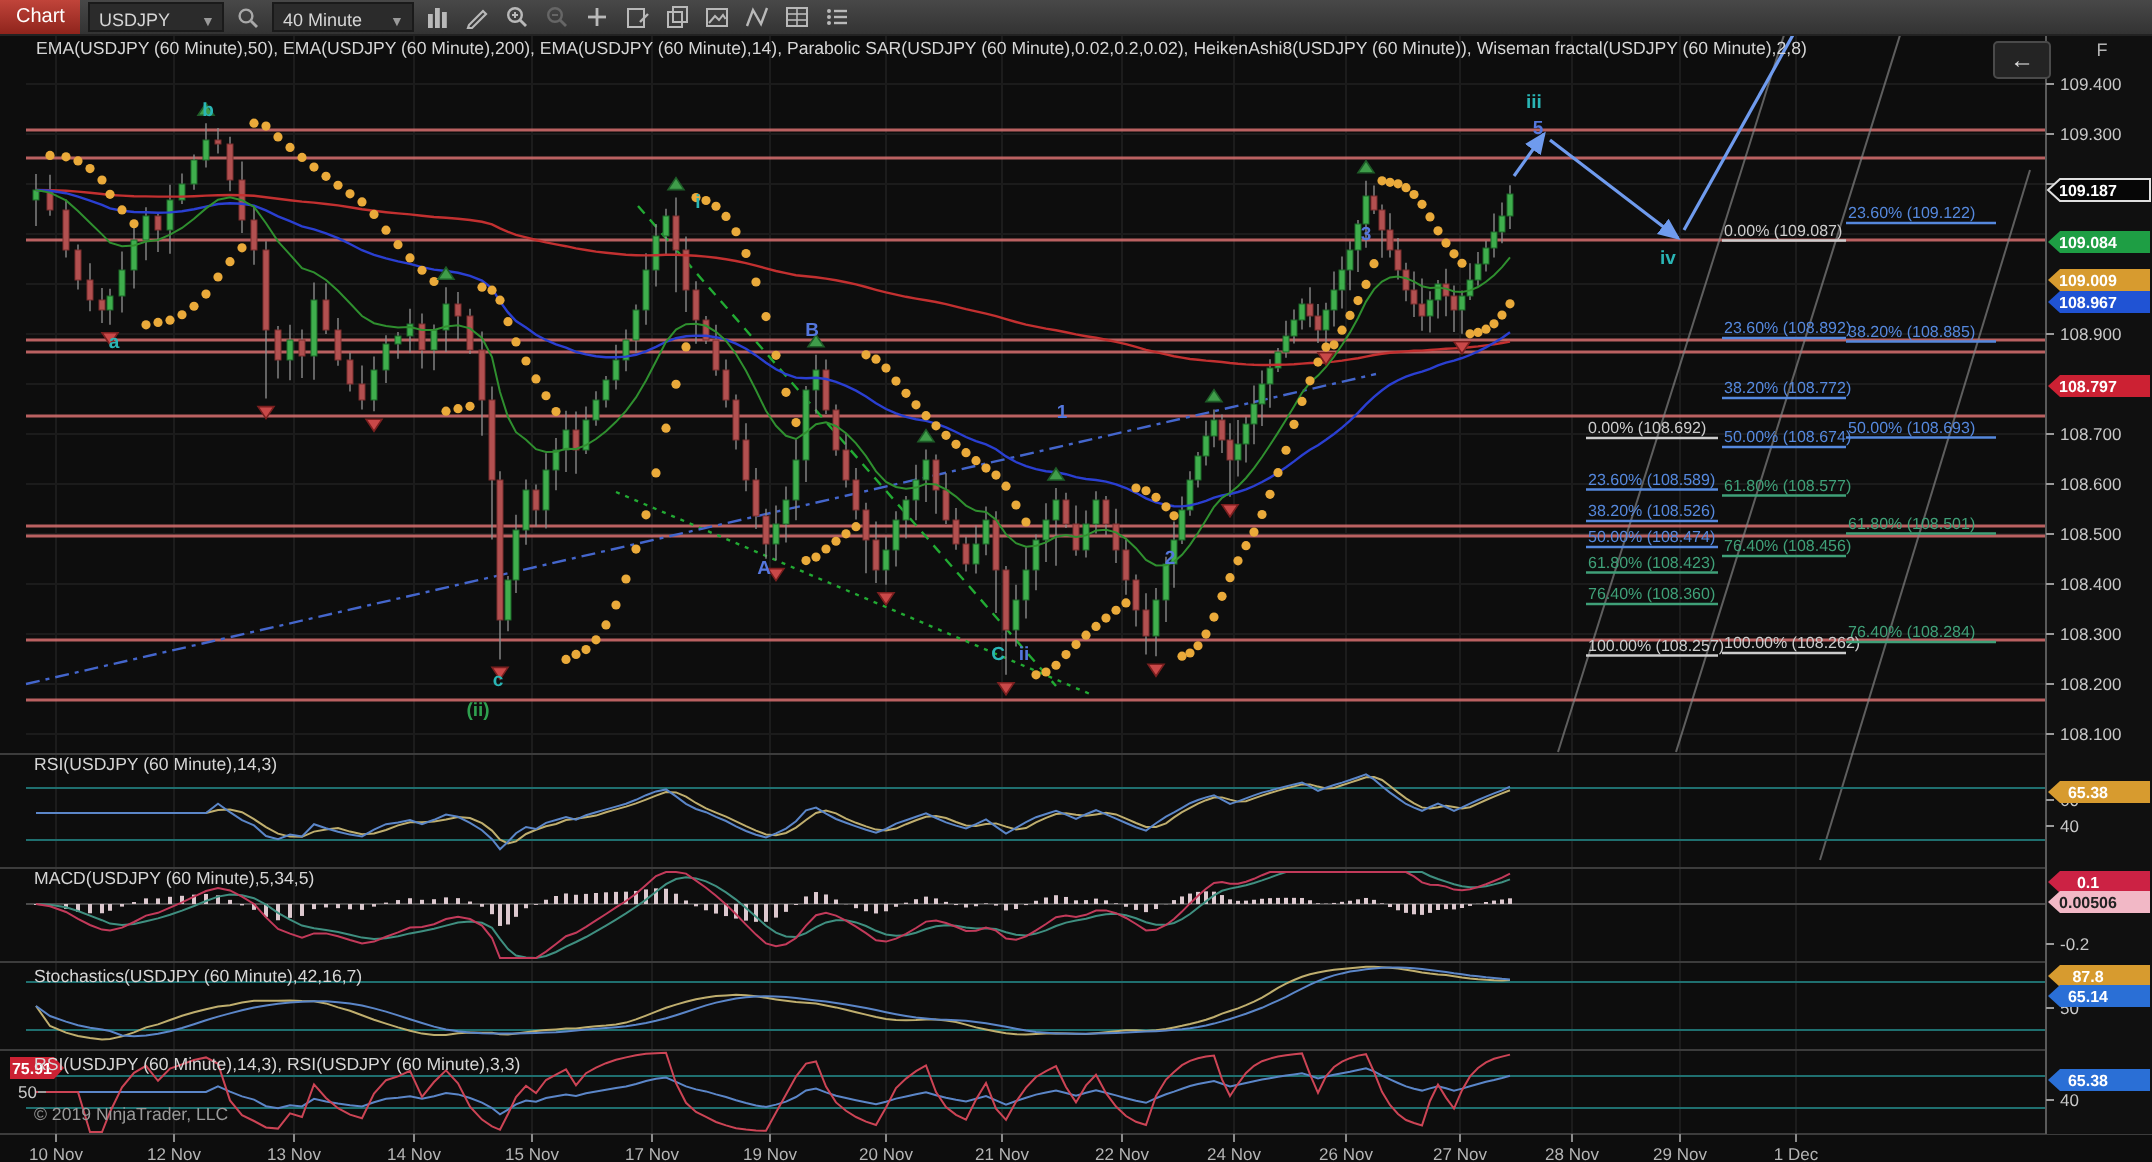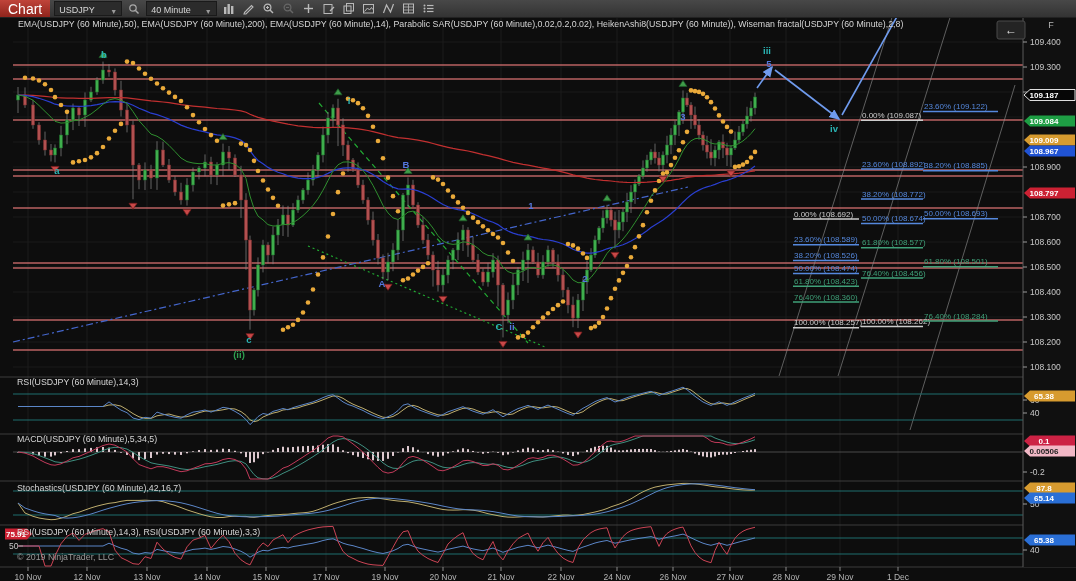--- a/index.html
+++ b/index.html
@@ -1,18 +1,18 @@
 <!DOCTYPE html>
 <html><head>
 <meta charset="utf-8">
 <style>
   html,body{margin:0;padding:0;background:#000;}
   body{width:1076px;height:581px;position:relative;font-family:"Liberation Sans",sans-serif;overflow:hidden;}
   .toolbar{position:absolute;left:0;top:0;width:1076px;height:17px;background:linear-gradient(#484848,#333);display:flex;align-items:center;gap:4px;z-index:5;border-bottom:1px solid #222;}
-  .chart-btn{height:17px;border:none;background:linear-gradient(#c0443a,#8f241c);color:#fff;font-size:14px;font-family:"Liberation Sans",sans-serif;padding:0 8px;cursor:pointer;text-align:right;}
+  .chart-btn{height:17px;border:none;background:linear-gradient(#c0443a,#8f241c);color:#fff;font-size:10px;font-family:"Liberation Sans",sans-serif;padding:0 8px;cursor:pointer;text-align:right;}
   .combo{height:13px;background:#2b2b2b;border:1px solid #1a1a1a;color:#d6d6d6;font-size:9px;display:flex;align-items:flex-end;padding:0 4px;gap:14px;min-width:58px;justify-content:space-between;}
   .chev{color:#9a9a9a;font-size:7px;}
   .tb-icon{display:inline-flex;align-items:center;justify-content:center;width:16px;height:15px;}
   .tb-icon svg{display:block;}
   #chartwrap{position:absolute;left:0;top:17px;width:1076px;height:564px;background:#0d0d0d;}
   svg text{font-family:"Liberation Sans",sans-serif;}
 </style>
 </head>
 <body>
 

